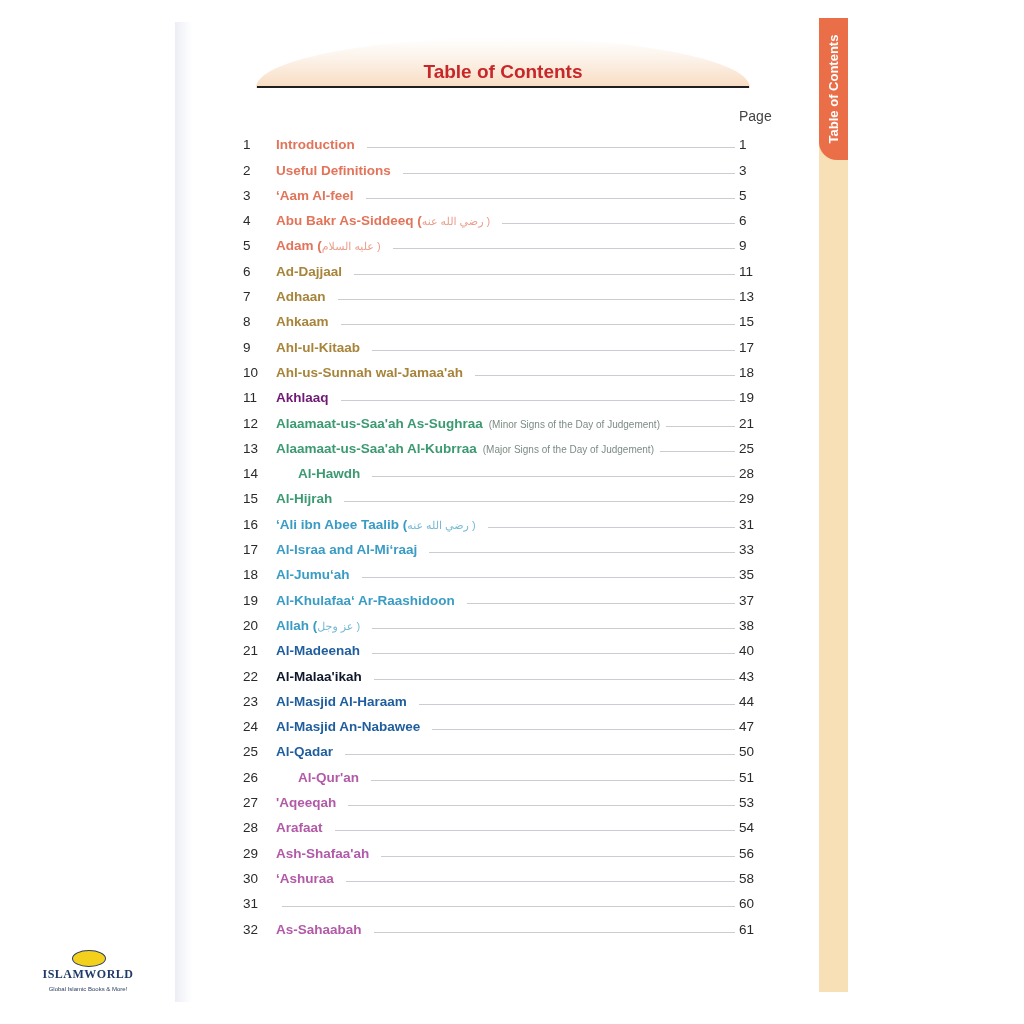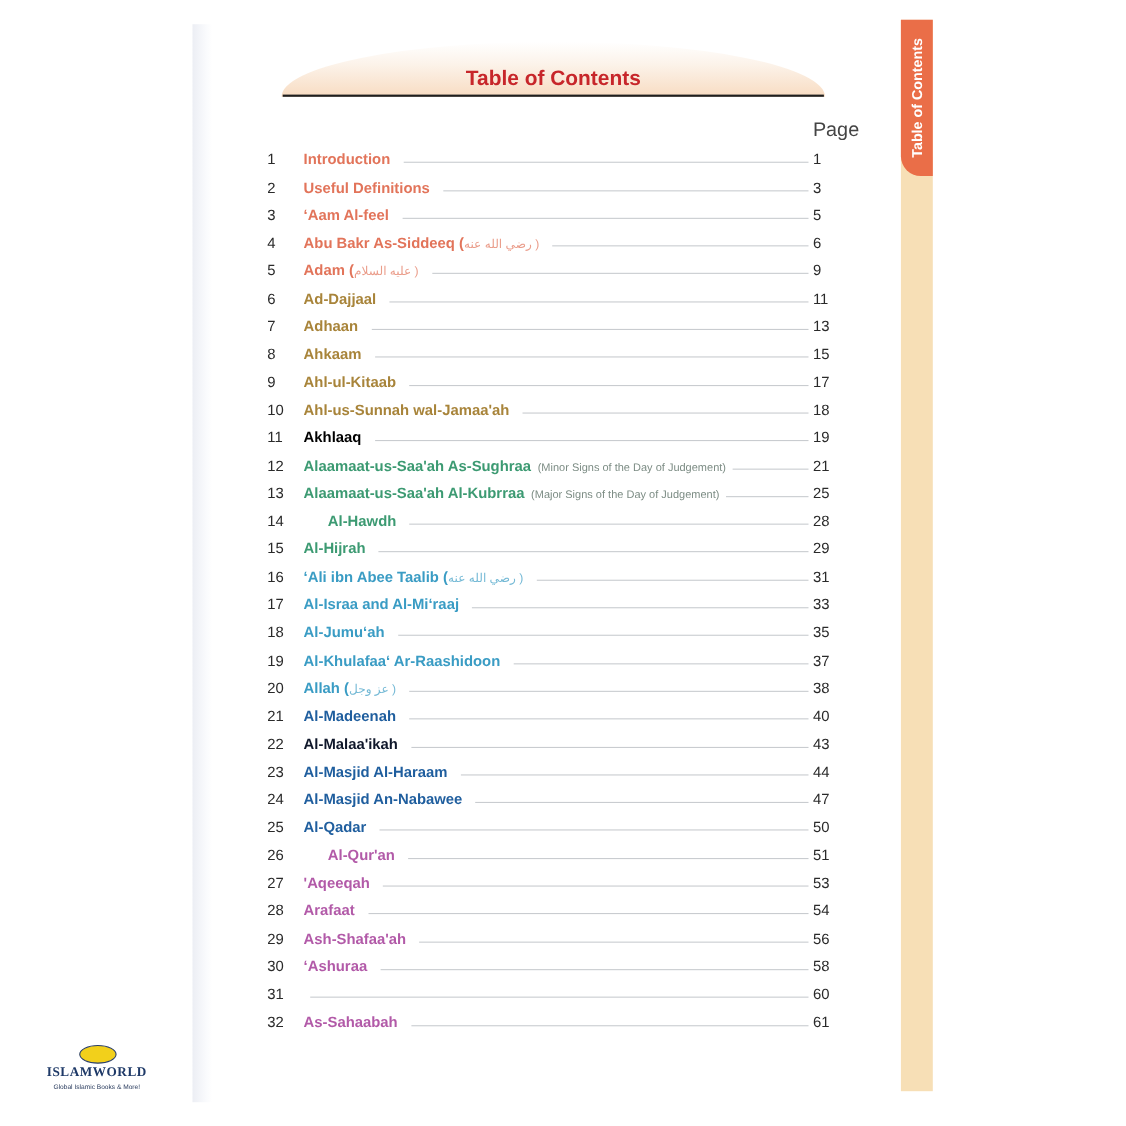--- a/index.html
+++ b/index.html
@@ -4,21 +4,21 @@
 <style>
   html, body { margin:0; padding:0; }
   body { width:1024px; height:1024px; background:#ffffff; position:relative; overflow:hidden; font-family:"Liberation Sans", sans-serif; }
   .page-edge { position:absolute; left:175px; top:22px; width:18px; height:980px; background:linear-gradient(to right,#eceef4,#fafbfd 70%,#ffffff); }
   .header-arc { position:absolute; left:256px; top:38px; width:494px; height:50px; border-radius:50% 50% 0 0 / 100% 100% 0 0; background:linear-gradient(to bottom,#ffffff 0%,#fcf3ea 40%,#f8dcc2 100%); }
   .header-title { position:absolute; left:256px; top:61px; width:494px; text-align:center; font-size:19px; font-weight:bold; color:#c7262a; }
   .header-rule { position:absolute; left:257px; top:86px; width:492px; height:2px; background:#1f1f1f; }
   .side-tab { position:absolute; left:819px; top:18px; width:29px; height:974px; background:#f7dfb6; }
   .side-tab-label { position:absolute; left:819px; top:18px; width:29px; height:142px; background:#ea6e48; border-bottom-left-radius:18px; }
   .side-tab-text { position:absolute; left:0; top:0; width:142px; height:29px; line-height:29px; color:#fff; font-weight:bold; font-size:13px; text-align:center; transform-origin:0 0; transform:translate(0px,142px) rotate(-90deg); white-space:nowrap; }
-  .page-col-header { position:absolute; left:739px; top:108px; font-size:18px; color:#444; }
+  .page-col-header { position:absolute; left:739px; top:108px; font-size:14px; color:#444; }
   .toc { position:absolute; left:243px; top:131px; width:530px; }
   .row { position:relative; height:25.3px; display:flex; align-items:flex-end; }
   .num { width:33px; font-size:13.5px; color:#2a2a2a; padding-bottom:4px; }
   .title { font-size:13.5px; font-weight:bold; white-space:nowrap; padding-bottom:4px; }
   .sub { font-size:10px; font-weight:normal; color:#7c8c84; margin-left:6px; }
   .glyph { font-weight:normal; font-size:11px; opacity:0.7; }
   .leader { flex:1; border-bottom:1px solid #c9ccd0; margin:0 4px 8px 6px; }
   .pg { width:34px; font-size:13.5px; color:#2a2a2a; padding-bottom:4px; }
   .logo { position:absolute; left:28px; top:950px; width:120px; height:50px; }
   .logo-badge { position:absolute; left:44px; top:0; width:32px; height:15px; border-radius:50%; background:#f2d01b; border:1px solid #2a3f6a; }
@@ -97,21 +97,21 @@
     <span class="pg">17</span>
   </div>
     <div class="row">
     <span class="num">10</span>
     <span class="title" style="color: rgb(168, 132, 58);"><span class="t">Ahl-us-Sunnah wal-Jamaa'ah</span><span class="glyph"></span><span class="sub"></span></span>
     <span class="leader"></span>
     <span class="pg">18</span>
   </div>
     <div class="row">
     <span class="num">11</span>
-    <span class="title" style="color: #000000;"><span class="t">Akhlaaq</span><span class="glyph"></span><span class="sub"></span></span>
+    <span class="title" style="color: #701a75;"><span class="t">Akhlaaq</span><span class="glyph"></span><span class="sub"></span></span>
     <span class="leader"></span>
     <span class="pg">19</span>
   </div>
     <div class="row">
     <span class="num">12</span>
     <span class="title" style="color: rgb(60, 154, 114);"><span class="t">Alaamaat-us-Saa'ah As-Sughraa</span><span class="glyph"></span><span class="sub">(Minor Signs of the Day of Judgement)</span></span>
     <span class="leader"></span>
     <span class="pg">21</span>
   </div>
     <div class="row">

